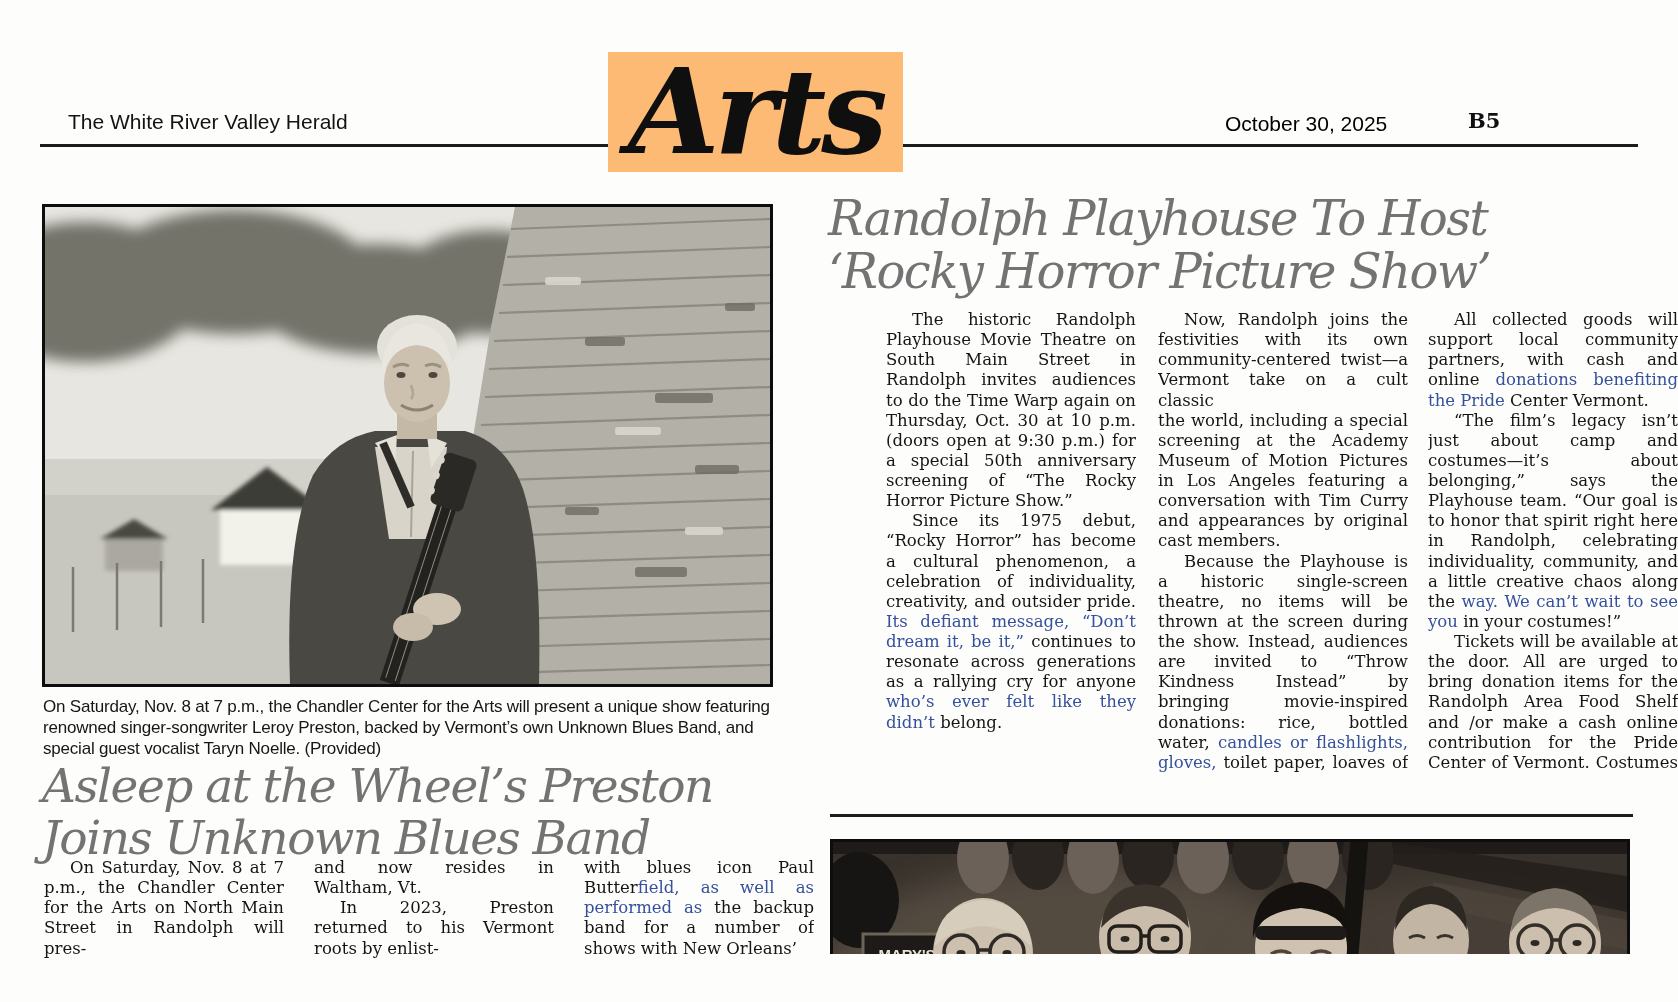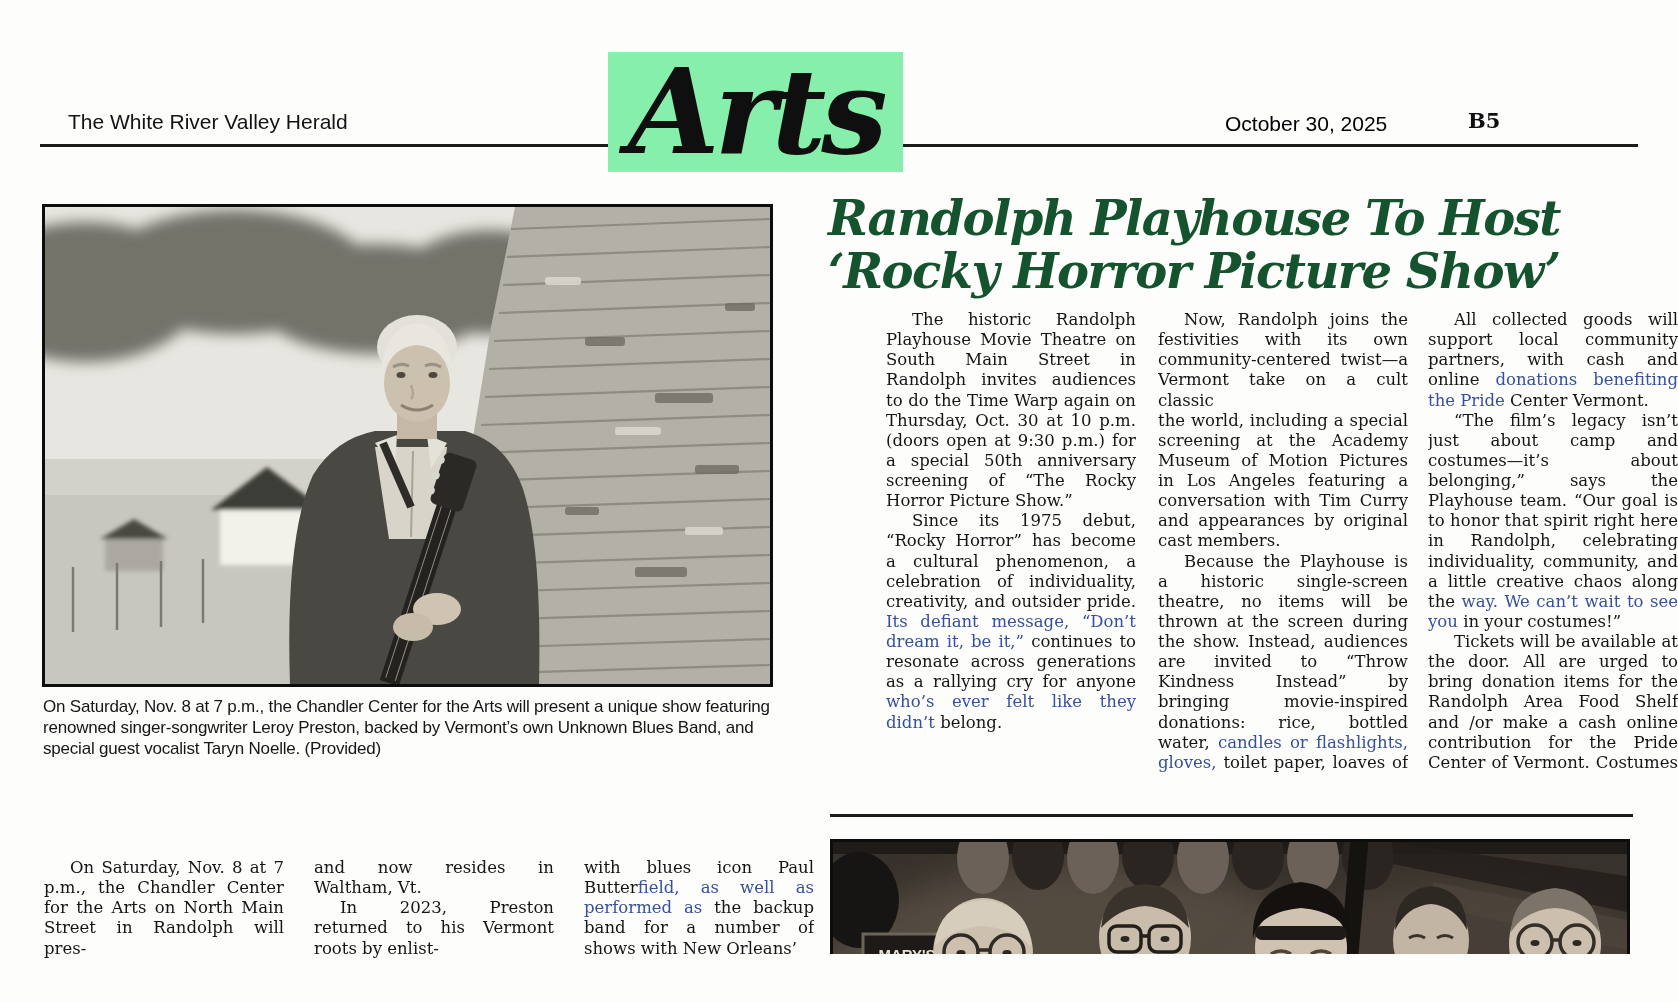--- a/index.html
+++ b/index.html
@@ -14,36 +14,36 @@
   .paper-name {
     position:absolute; left:68px; top:110px;
     font-family:"Liberation Sans", sans-serif; font-size:21px; color:#131313;
   }
   .header-rule {
     position:absolute; left:40px; top:144px; width:1598px; height:3px;
     background:#1c1c1c;
   }
   .arts-masthead {
     position:absolute; left:608px; top:52px; z-index:3;
-    background:#86efac; padding:0 20px;
+    background:#fdba74; padding:0 20px;
     font-family:"DejaVu Serif", serif; font-weight:bold; font-style:italic;
     font-size:118px; line-height:1.02; letter-spacing:-5px; color:#0f0f0f;
   }
   .issue-date {
     position:absolute; left:1225px; top:112px; width:218px; text-align:left;
     font-family:"Liberation Sans", sans-serif; font-size:21px; color:#000000;
   }
   .page-number {
     position:absolute; left:1468px; top:108px;
     font-family:"DejaVu Serif", serif; font-weight:bold; font-size:21px; color:#0f0f0f;
   }
   
   .headline {
     position:absolute; font-family:"DejaVu Serif", serif;
-    font-weight:bold; font-style:italic; color:#14532d;
+    font-weight:normal; font-style:italic; color:#737373;
     letter-spacing:-1.5px; line-height:1.1;
   }
   .headline-rocky { left:828px; top:192px; width:740px; font-size:48px; }
   .headline-preston { left:42px; top:760px; width:745px; font-size:47px; }
   
   .newscol { position:absolute; overflow:hidden; }
   .newscol p.para {
     margin:0; text-align:justify; text-indent:26px;
     font-size:16.5px; line-height:1.22; color:var(--ink);
   }
@@ -199,20 +199,24 @@
       <p class="para"><span>Now, Randolph joins the festivities with its own community-centered twist—a Vermont take on a cult classic</span></p>
       <p class="para noindent"><span>the world, including a special screening at the Academy Museum of Motion Pictures in Los Angeles featuring a conversation with Tim Curry and appearances by original cast members.</span></p>
       <p class="para"><span>Because the Playhouse is a historic single-screen theatre, no items will be thrown at the screen during the show. Instead, audiences are invited to “Throw Kindness Instead” by bringing movie-inspired donations: rice, bottled water, </span><span class="tint">candles or flashlights, gloves,</span><span> toilet paper, loaves of bread, and new or unused winter hats</span></p>
     </div>
   <div class="newscol col-r1 c3">
       <p class="para"><span>All collected goods will support local community partners, with cash and online </span><span class="tint">donations benefiting the Pride</span><span> Center Vermont.</span></p>
       <p class="para"><span>“The film’s legacy isn’t just about camp and costumes—it’s about belonging,” says the Playhouse team. “Our goal is to honor that spirit right here in Randolph, celebrating individuality, community, and a little creative chaos along the </span><span class="tint">way. We can’t wait to see you</span><span> in your costumes!”</span></p>
       <p class="para"><span>Tickets will be available at the door. All are urged to bring donation items for the Randolph Area Food Shelf and /or make a cash online contribution for the Pride Center of Vermont. Costumes are encouraged.</span></p>
     </div>
 
+  <div class="headline headline-preston">
+    <div>Asleep at the Wheel’s Preston</div>
+    <div>Joins Unknown Blues Band</div>
+  </div>
   <div class="newscol col-p2 c1">
       <p class="para"><span>On Saturday, Nov. 8 at 7 p.m., the Chandler Center for the Arts on North Main Street in Randolph will pres-</span></p>
     </div>
   <div class="newscol col-p2 c2">
       <p class="para noindent"><span>and now resides in Waltham, Vt.</span></p>
       <p class="para"><span>In 2023, Preston returned to his Vermont roots by enlist-</span></p>
     </div>
   <div class="newscol col-p2 c3">
       <p class="para noindent"><span>with blues icon Paul Butter</span><span class="tint">field, as well as performed as</span><span> the backup band for a number of shows with New Orleans’</span></p>
     </div>

